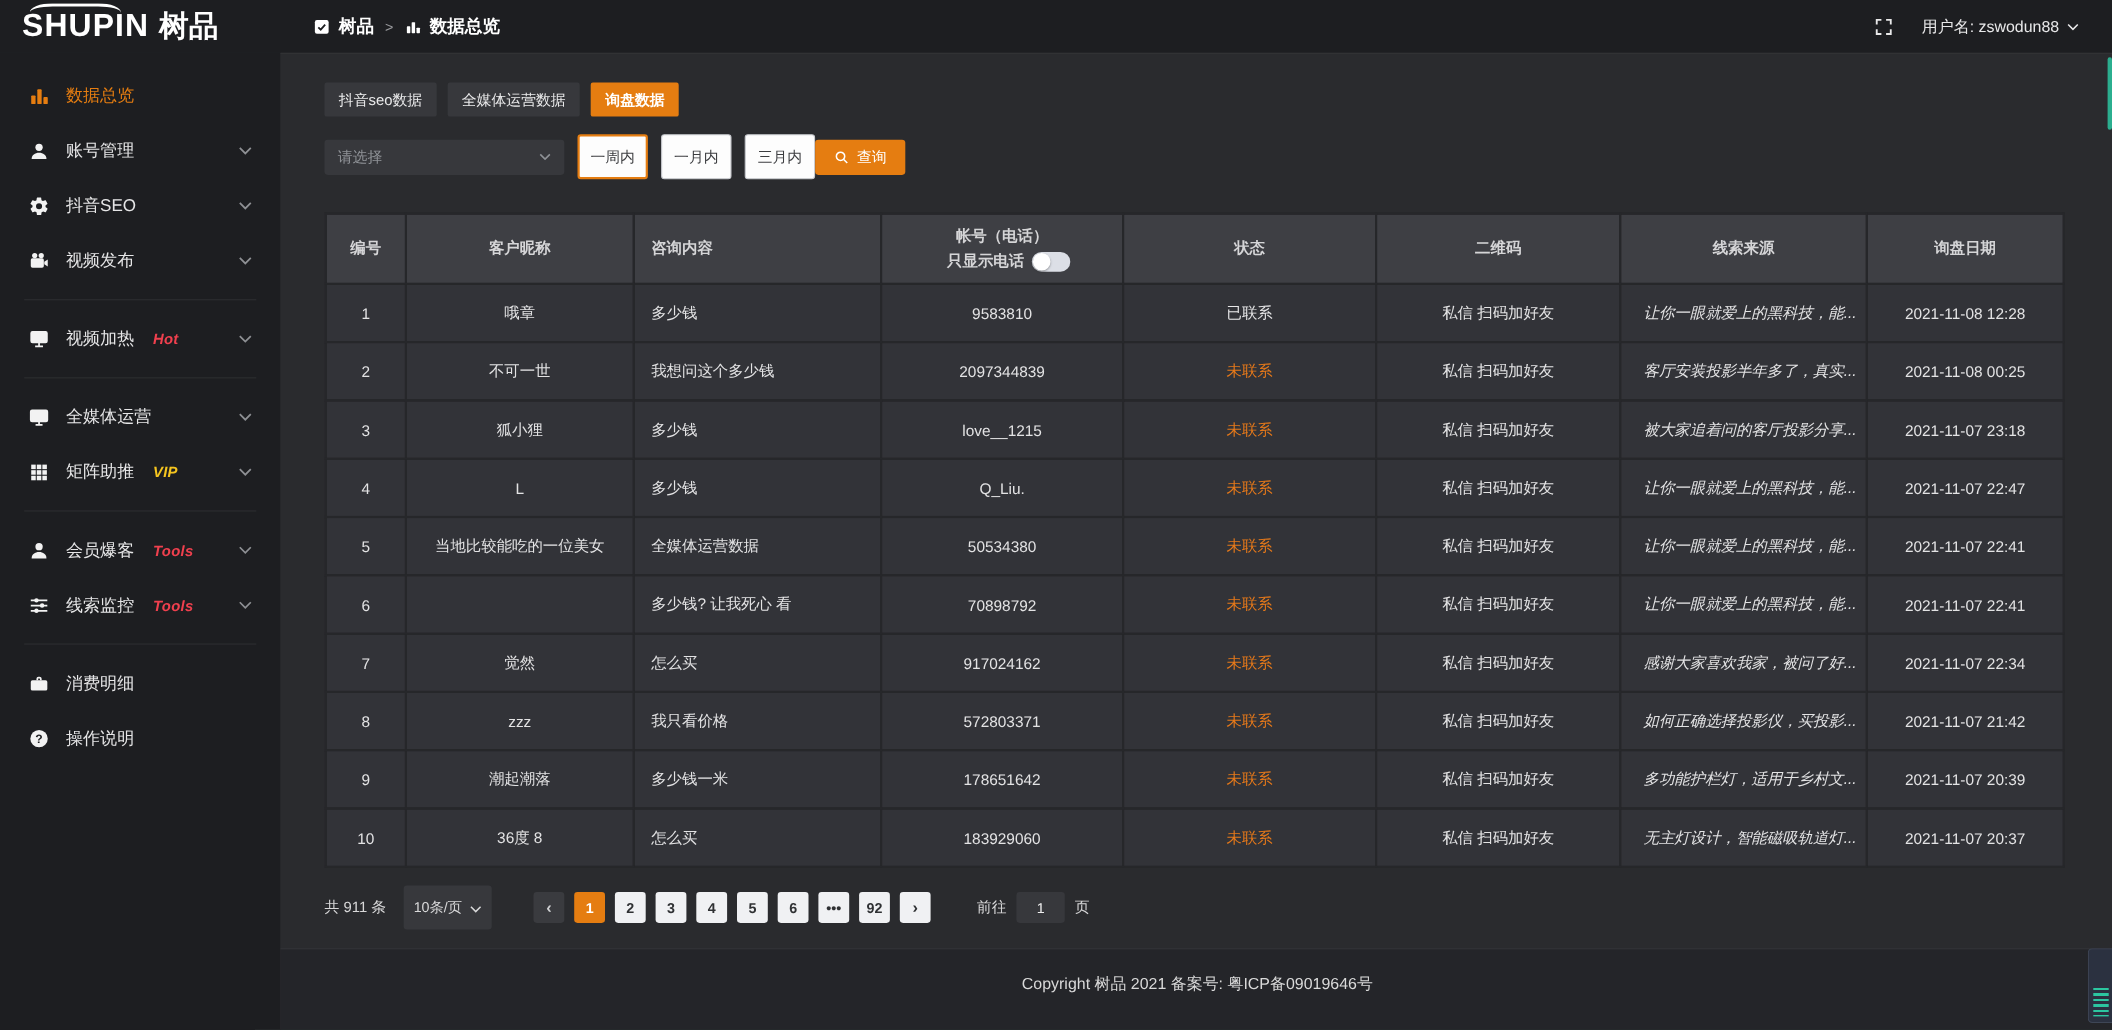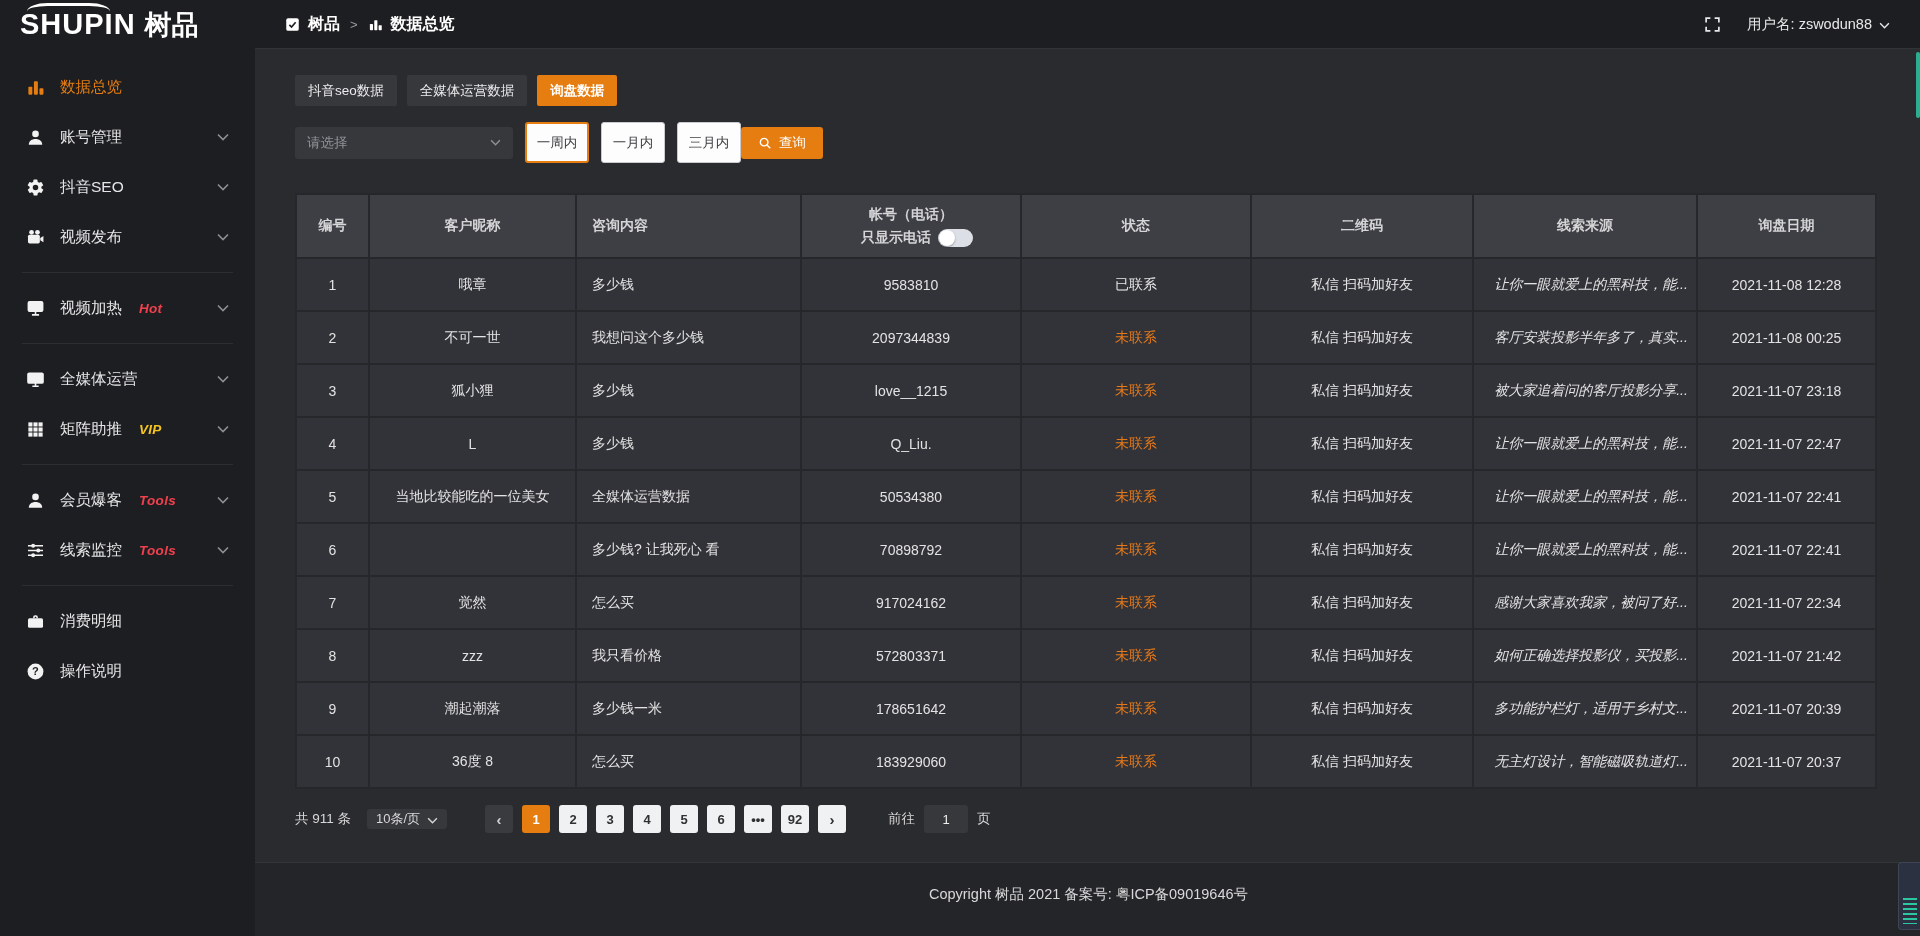--- a/index.html
+++ b/index.html
@@ -73,21 +73,21 @@
   td.status--contacted{color:#e7e7e8;}
   .orange{color:var(--link_orange,#e6791a);}
   td.qr-link,td.src-link{cursor:pointer;}
   .phone-line{display:flex;align-items:center;justify-content:center;gap:7px;margin-top:5px;font-weight:700;margin-left:12px;}
   .switch{width:35px;height:18px;background:#dcdfe6;border-radius:10px;position:relative;display:inline-block;cursor:pointer;}
   .switch::after{content:'';position:absolute;width:16px;height:16px;border-radius:50%;background:#fff;
     top:1px;left:1px;box-shadow:0 1px 2px rgba(0,0,0,.35);}
   
   .pagination{display:flex;align-items:center;margin-top:16px;color:#d8d8d9;font-size:13.5px;}
   .pg-total{margin-right:16px;}
-  .size-select{width:80px;height:20px;box-sizing:border-box;background:#37383c;border-radius:3px;
+  .size-select{width:80px;height:40px;box-sizing:border-box;background:#37383c;border-radius:3px;
     display:flex;align-items:center;justify-content:space-between;padding:1px 9px;font-size:13px;
     color:#d8d8d9;cursor:pointer;}
   .pager-wrap{display:flex;align-items:center;gap:9px;margin-left:38px;}
   .pages{display:flex;align-items:center;gap:9px;}
   .page-btn{min-width:28px;height:28px;padding:0 4px;background:#f0f1f3;color:#2f3133;font-weight:700;
     font-size:13px;border:none;border-radius:3px;display:flex;align-items:center;justify-content:center;cursor:pointer;}
   .page-btn.prev{background:#3a3b3f;color:#cfd0d2;}
   .page-btn.page--active{background:var(--accent,#e57d11);color:#fff;}
   .arrow{font-size:15px;font-weight:700;line-height:1;}
   .goto{margin-left:42px;display:flex;align-items:center;gap:9px;}

